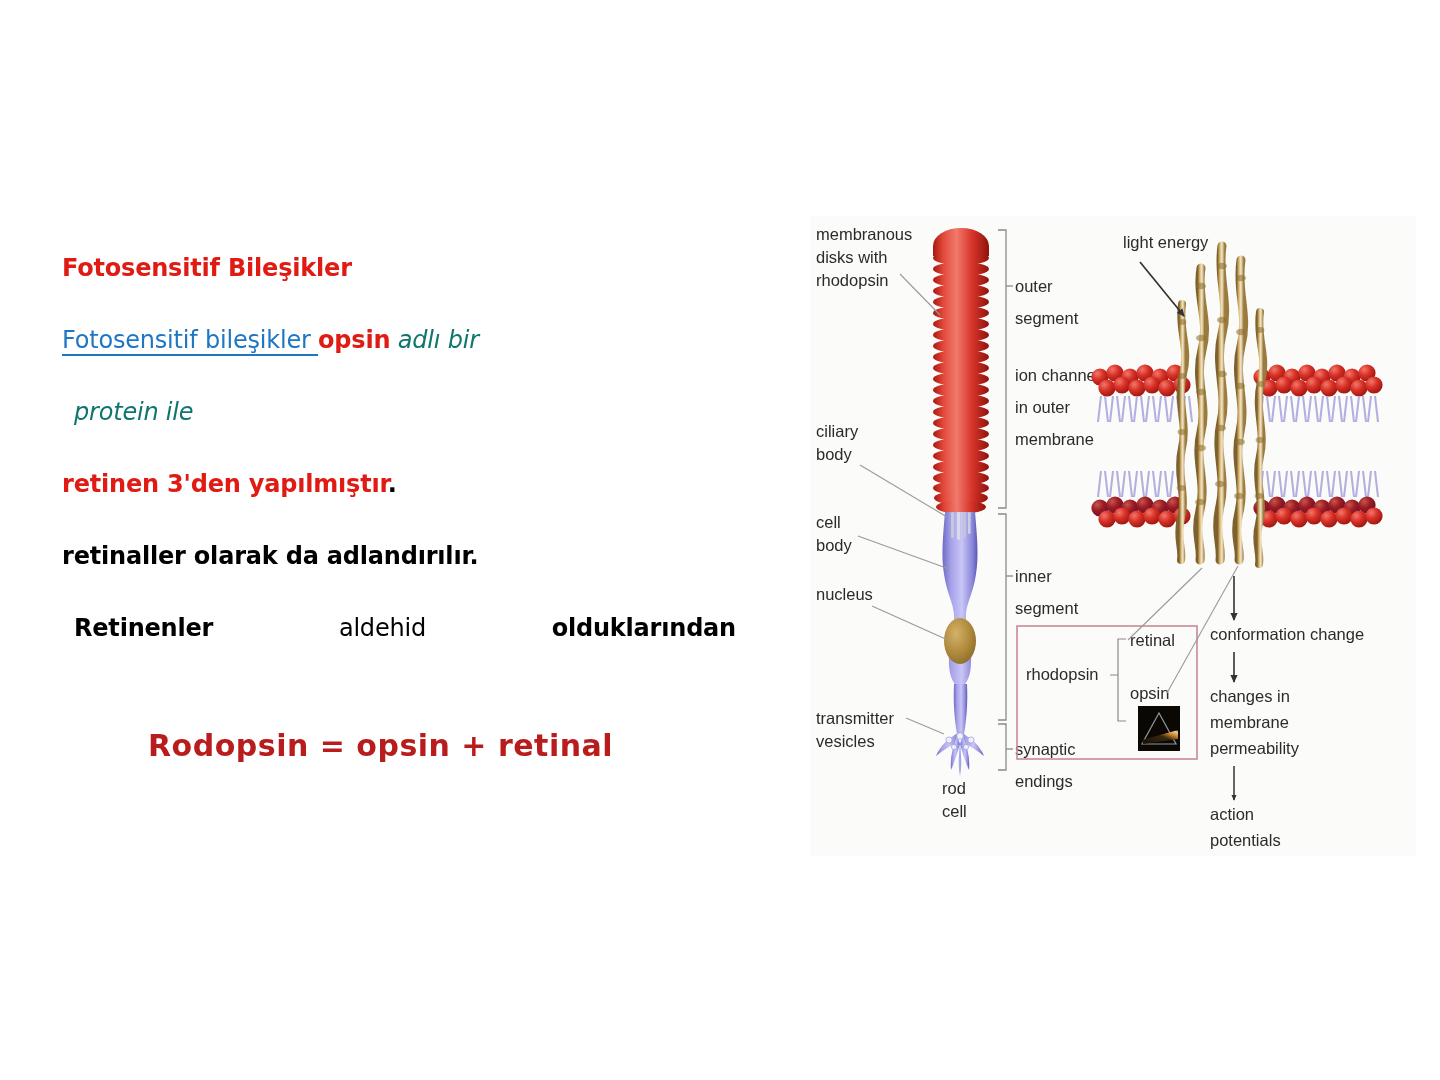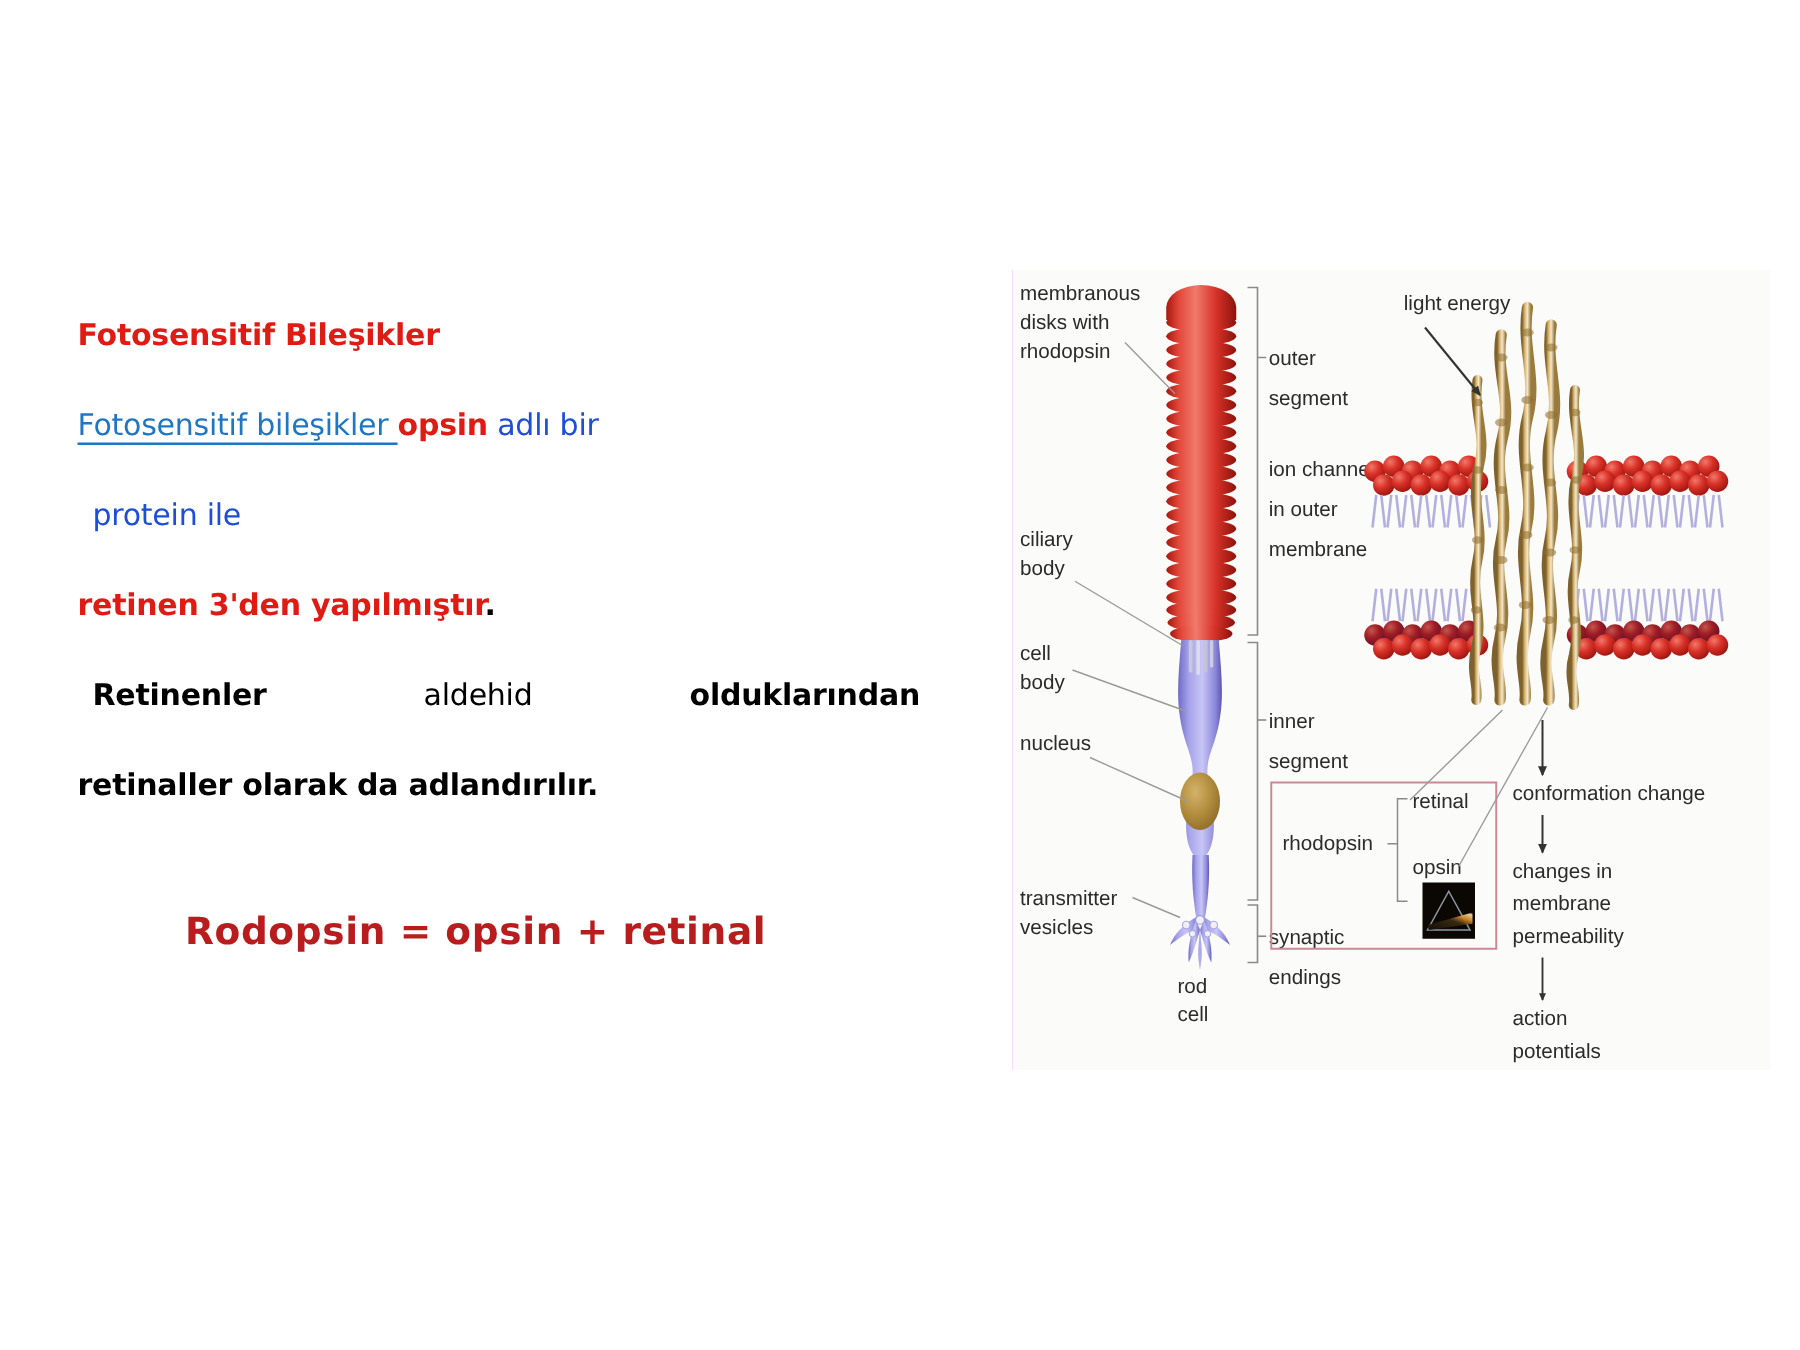--- a/index.html
+++ b/index.html
@@ -31,21 +31,21 @@
     letter-spacing: -0.2px;
   }
   .tline.justify {
     display: flex;
     justify-content: space-between;
     white-space: normal;
     margin-left: 12px;
   }
   .red   { color: #e01b14; font-weight: bold; }
   .black { color: #000000; font-weight: bold; }
-  .blue  { color: #1d4ed8; font-weight: normal; }
+  .blue  { color: #0f766e; font-weight: normal; font-style: italic; }
   .blue-u {
     color: #1f77c4;
     font-weight: normal;
     text-decoration: underline;
     text-underline-offset: 6px;
     text-decoration-thickness: 2px;
   }
   .plain-black { color: #000000; font-weight: normal; }
 
   #formula-line {
@@ -60,21 +60,21 @@
     letter-spacing: 0.5px;
   }
 
   
   #figure-panel {
     position: absolute;
     left: 810px;
     top: 216px;
     width: 606px;
     height: 640px;
-    background: #f0abfc;
+    background: #f97316;
   }
   #figure-svg {
     display: block;
     width: 606px;
     height: 640px;
   }
   .fig-label {
     font-family: "Liberation Sans", sans-serif;
     font-size: 16.5px;
     fill: #2b2b2b;
@@ -94,28 +94,28 @@
   </div>
 
   <div class="tline justify">
     <span class="blue">protein ile</span>
   </div>
 
   <div class="tline">
     <span class="red">retinen 3'den yapılmıştır</span><span class="black">.</span>
   </div>
 
+  <div class="tline">
+    <span class="black">retinaller olarak da adlandırılır.</span>
+  </div>
+
   <div class="tline justify">
     <span class="black">Retinenler</span>
       <span class="plain-black">aldehid</span>
       <span class="black">olduklarından</span>
-  </div>
-
-  <div class="tline">
-    <span class="black">retinaller olarak da adlandırılır.</span>
   </div>
 
 </div>
 
 <div id="formula-line">Rodopsin = opsin + retinal</div>
 
 <div id="figure-panel">
   <svg id="figure-svg" viewBox="0 0 606 640" xmlns="http://www.w3.org/2000/svg">
     <defs>
       <linearGradient id="diskGrad" x1="0" y1="0" x2="1" y2="0">

